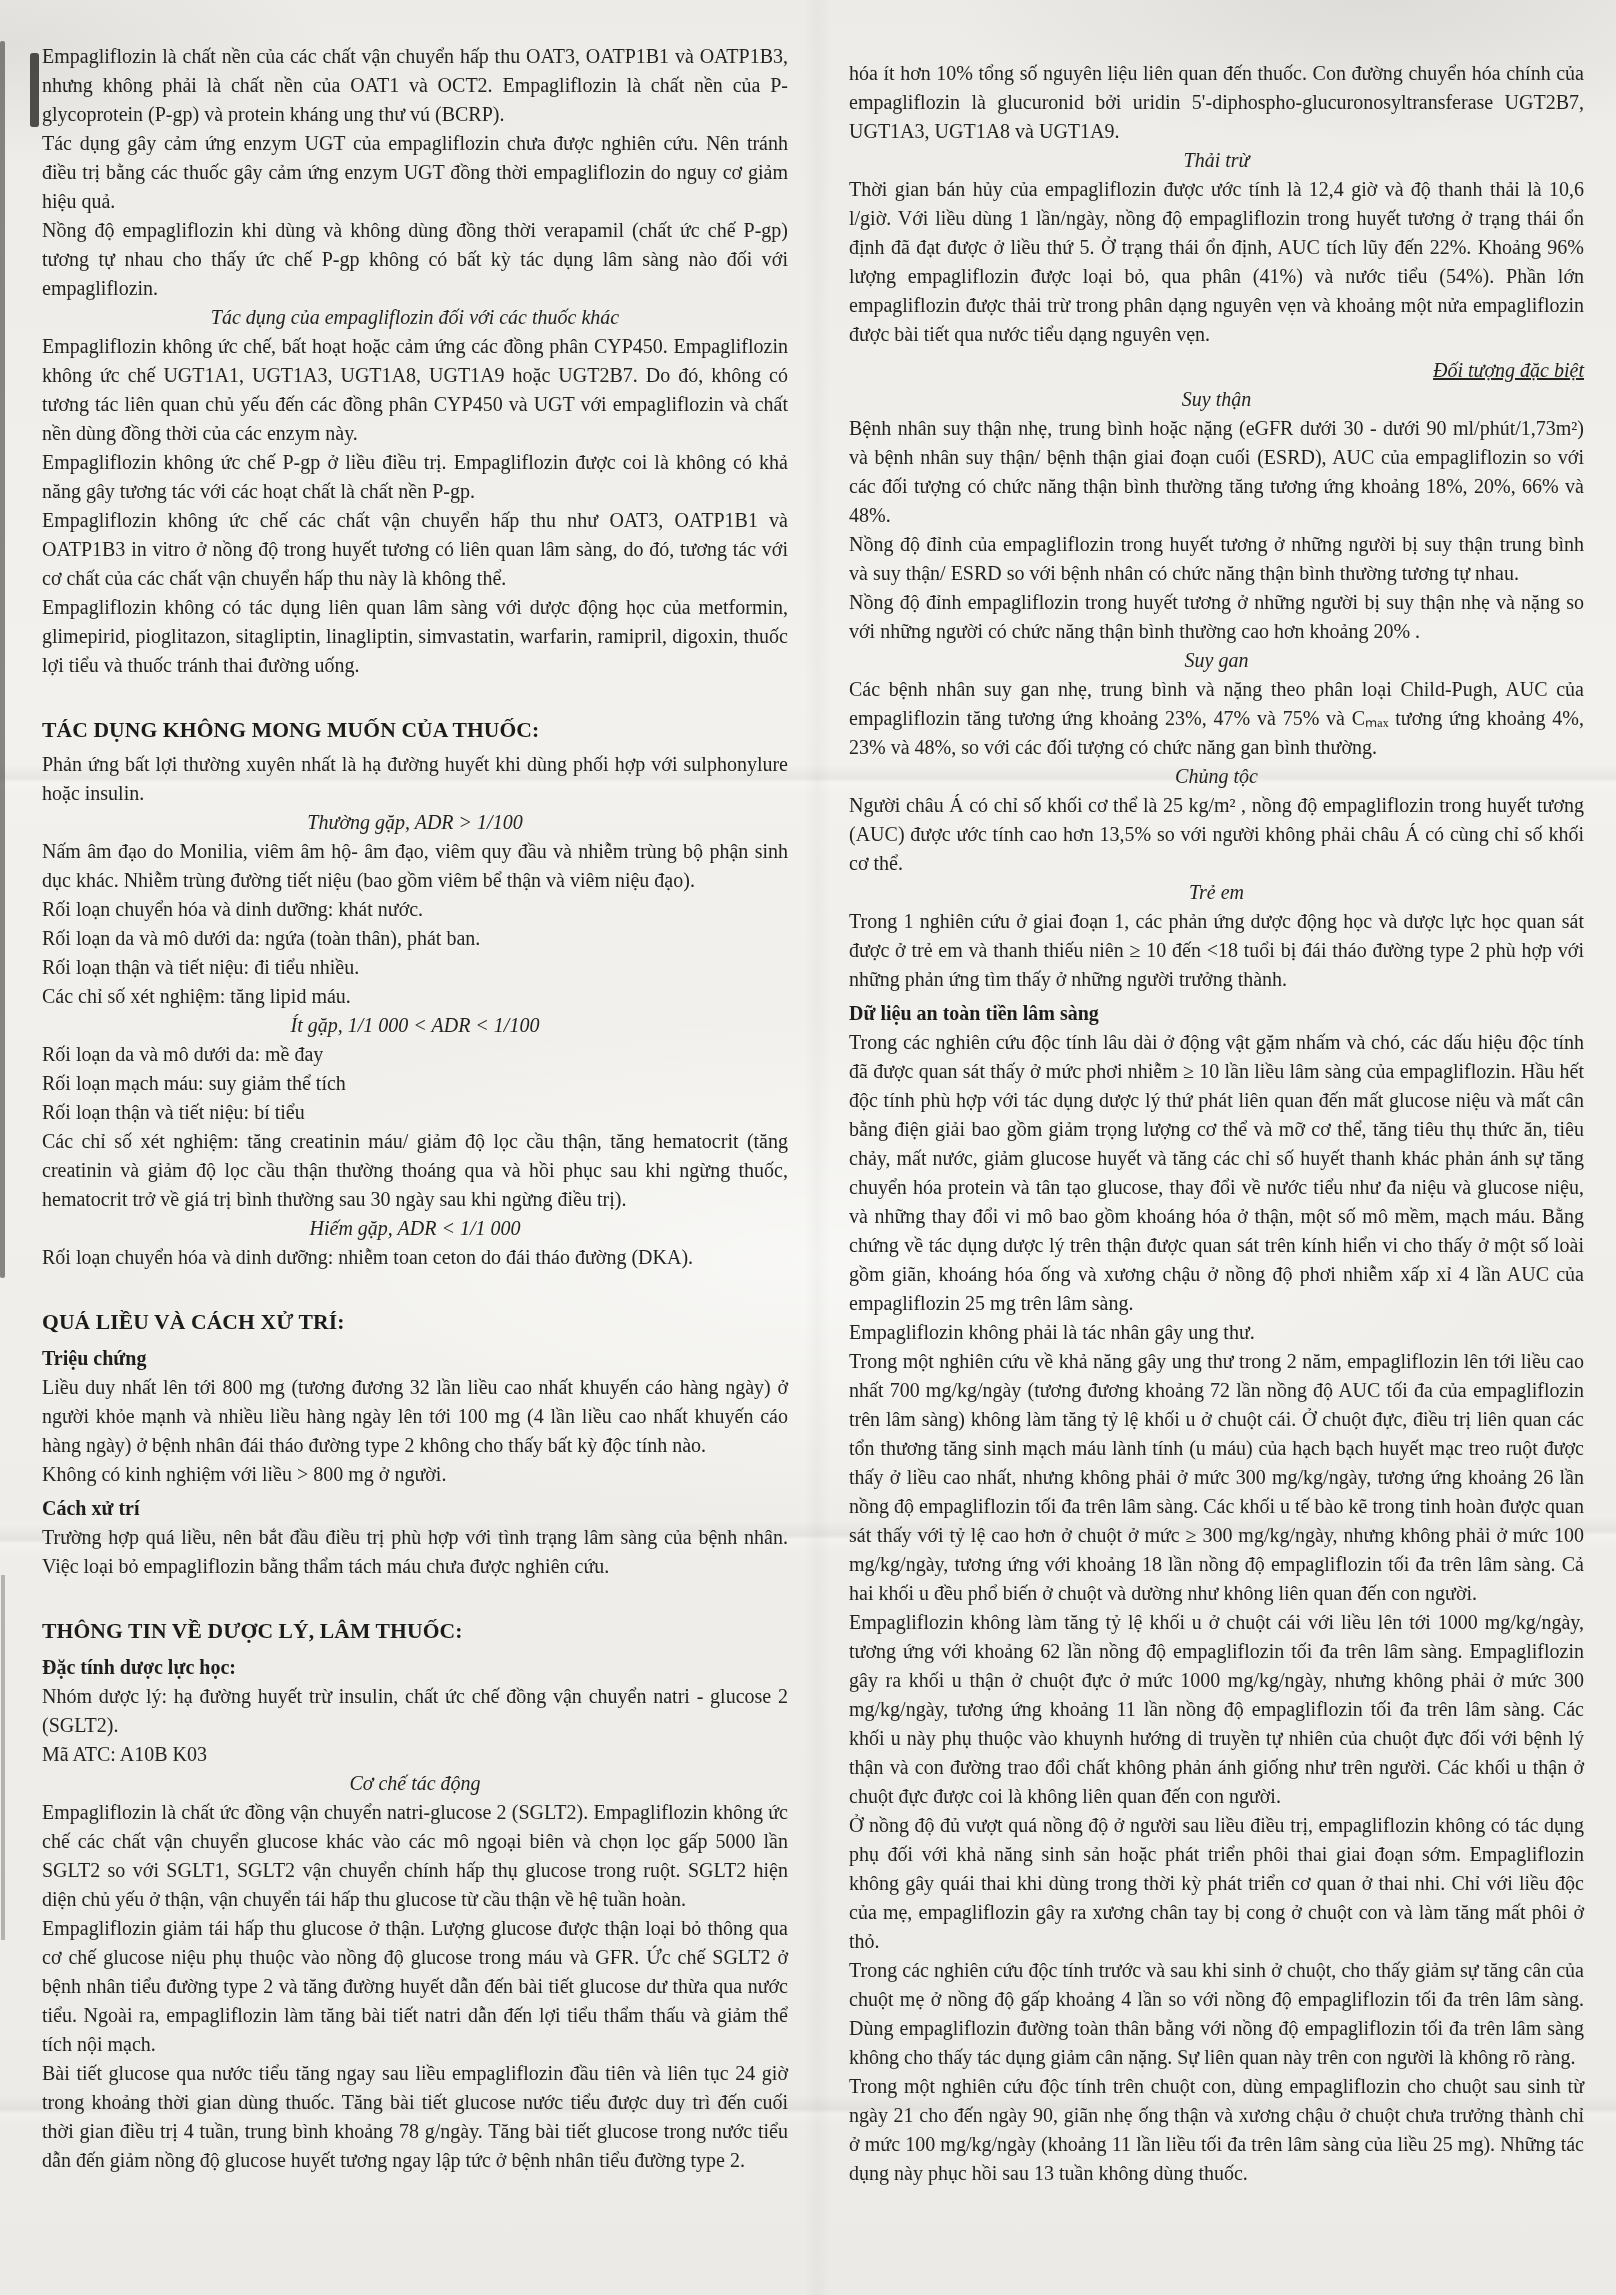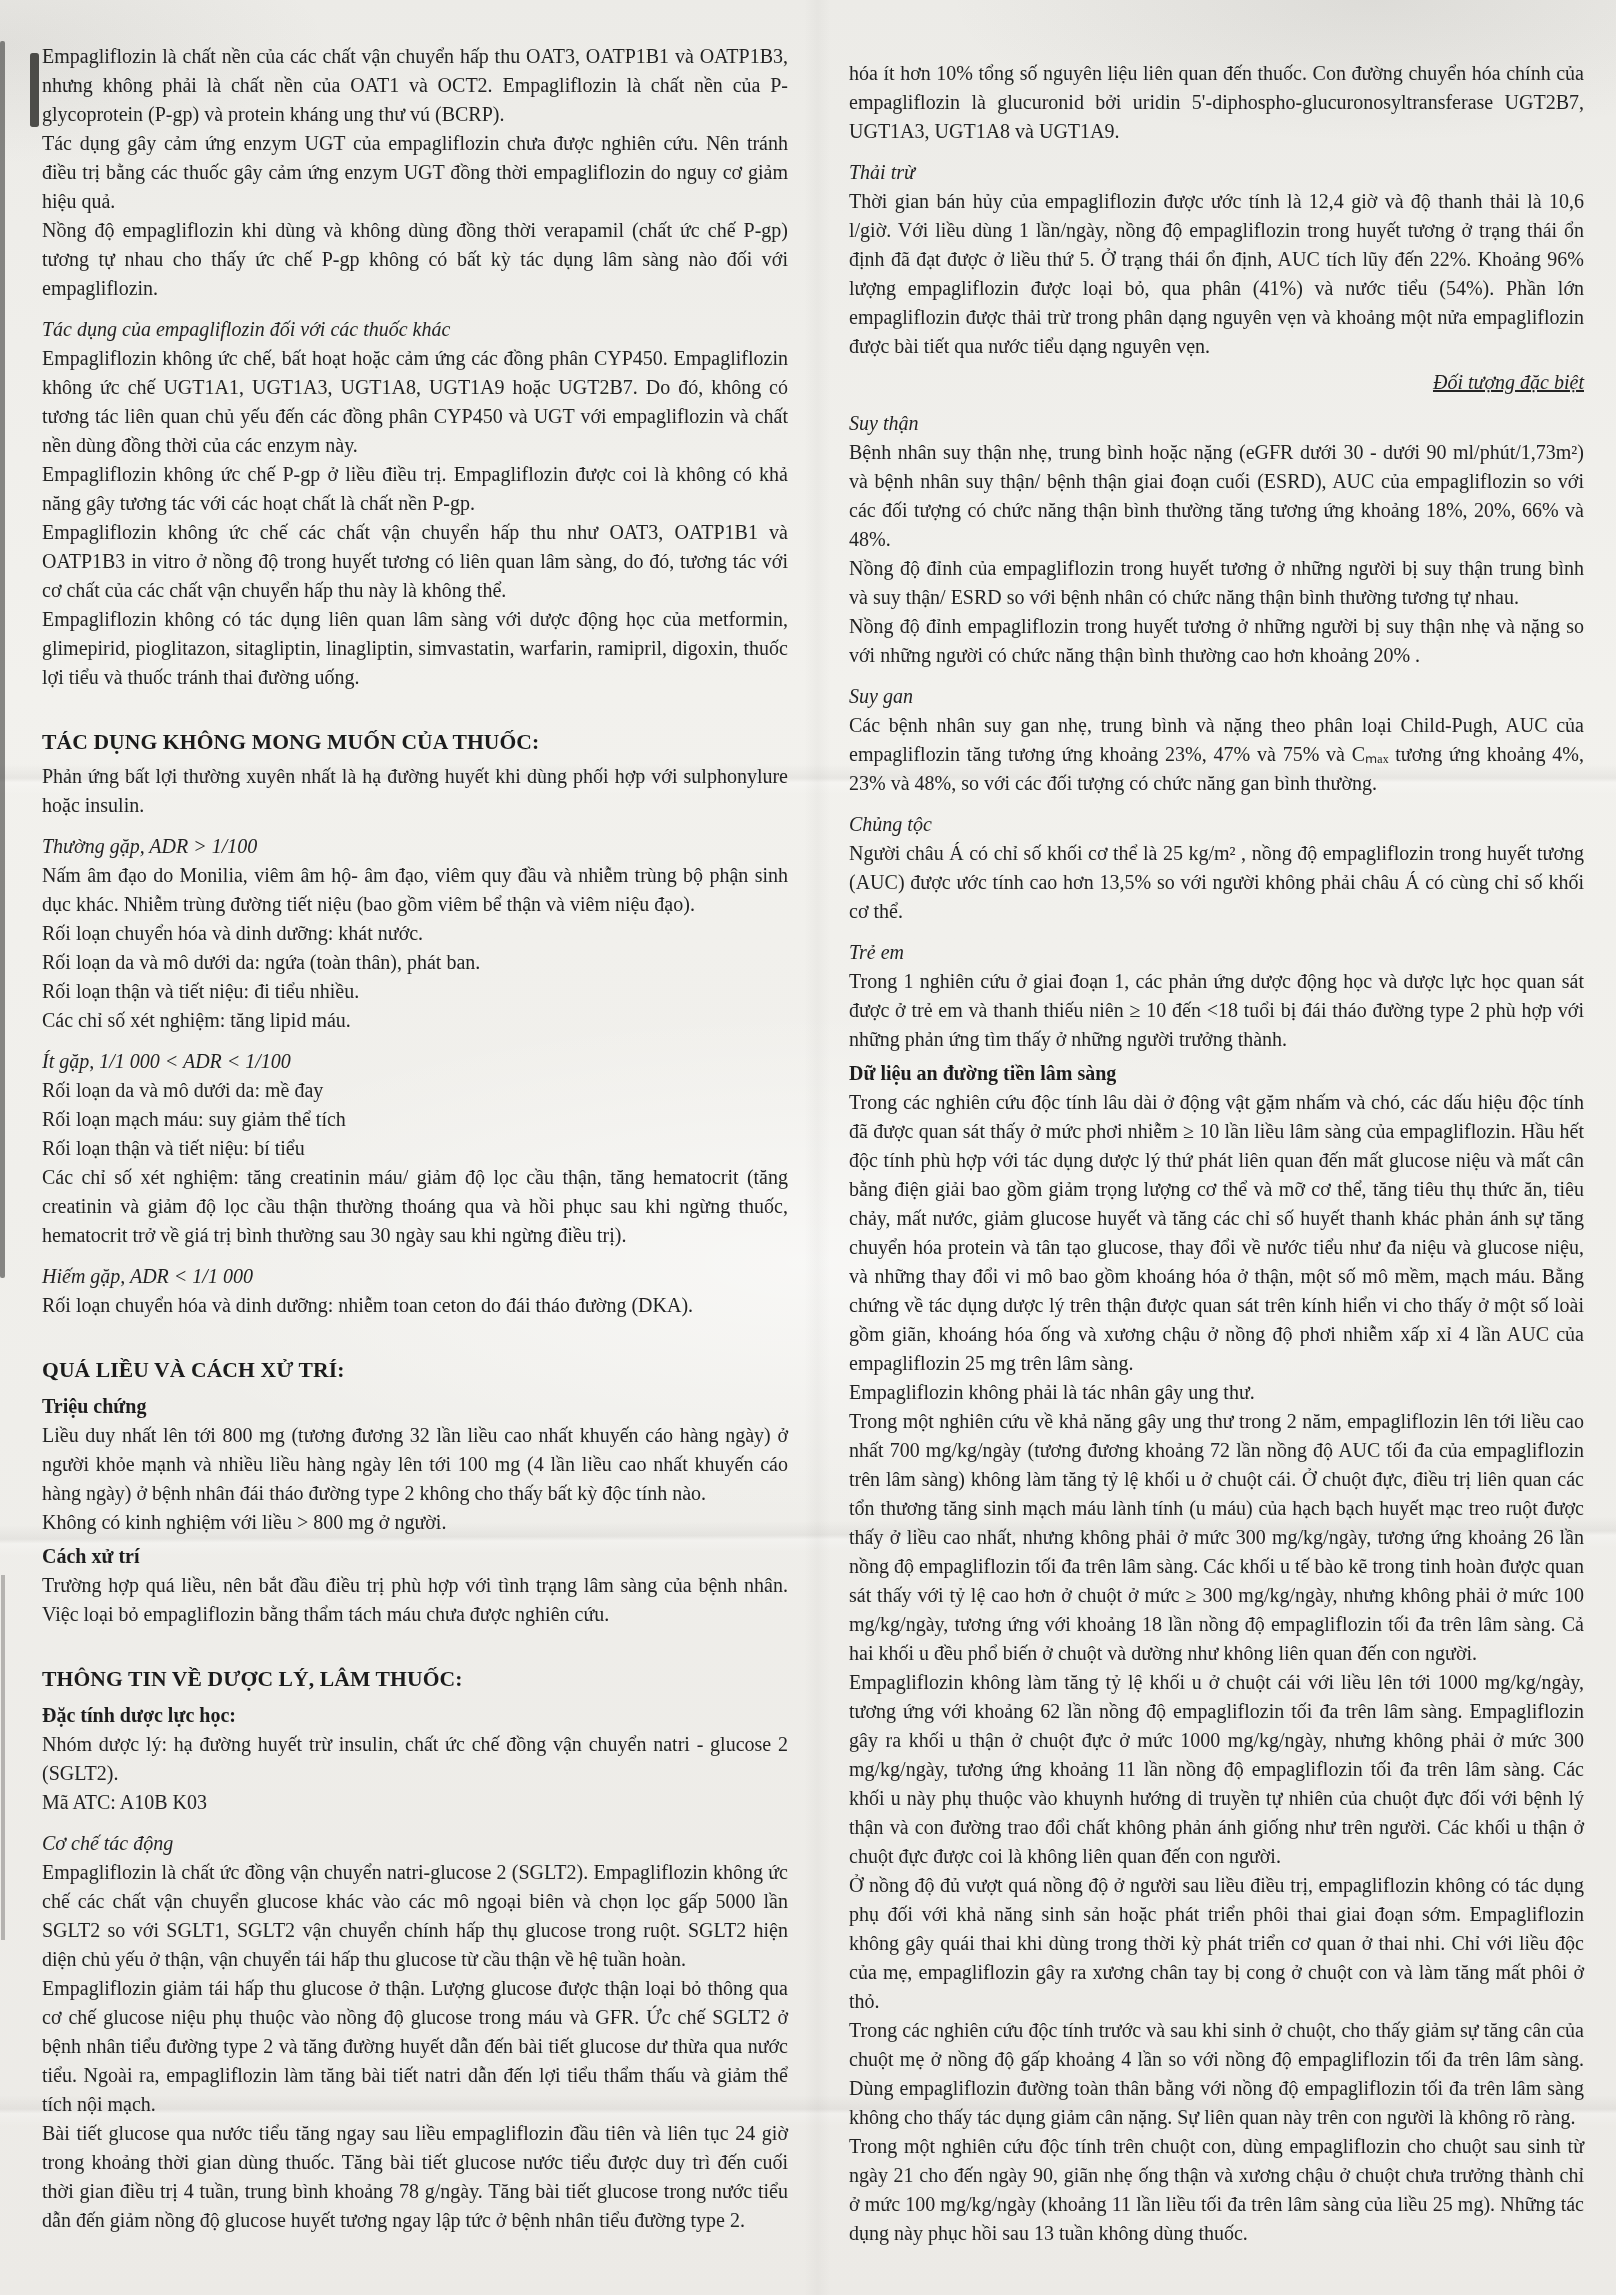--- a/index.html
+++ b/index.html
@@ -30,21 +30,21 @@
   .edge-blob{position:absolute;left:30px;top:53px;width:8.8px;height:74px;background:#262522;opacity:.8;border-radius:2.7px;}
 
   .col{position:absolute;font-size:20px;line-height:1.45;}
   .col-left{left:42px;top:42px;width:746px;}
   .col-right{left:849px;top:59px;width:735px;}
 
   .blk{margin:0;text-align:justify;text-justify:inter-word;}
   .blk.h{font-weight:bold;font-size:21.6px;margin-top:30px;margin-bottom:4px;text-align:left;letter-spacing:0.1px;color:#1b1b1b;}
   .blk.h:first-child{margin-top:0;}
   .blk.b{font-weight:bold;margin-top:5.4px;text-align:left;color:#1d1d1d;}
-  .blk.i{font-style:italic;margin-top:12px;text-align:left;}
+  .blk.i{font-style:italic;margin-top:0;text-align:center;}
   .blk.iu{font-style:italic;text-decoration:underline;margin-top:6.8px;text-align:right;}
   .col-left .blk.h{margin-top:35px;}
 </style>
 </head>
 <body>
 
 <div class="page">
   <div class="crease c1"></div>
   <div class="crease c2"></div>
   <div class="crease c3"></div>
@@ -102,21 +102,21 @@
       <div class="blk i">Suy thận</div>
       <div class="blk p">Bệnh nhân suy thận nhẹ, trung bình hoặc nặng (eGFR dưới 30 - dưới 90 ml/phút/1,73m²) và bệnh nhân suy thận/ bệnh thận giai đoạn cuối (ESRD), AUC của empagliflozin so với các đối tượng có chức năng thận bình thường tăng tương ứng khoảng 18%, 20%, 66% và 48%.</div>
       <div class="blk p">Nồng độ đỉnh của empagliflozin trong huyết tương ở những người bị suy thận trung bình và suy thận/ ESRD so với bệnh nhân có chức năng thận bình thường tương tự nhau.</div>
       <div class="blk p">Nồng độ đỉnh empagliflozin trong huyết tương ở những người bị suy thận nhẹ và nặng so với những người có chức năng thận bình thường cao hơn khoảng 20% .</div>
       <div class="blk i">Suy gan</div>
       <div class="blk p">Các bệnh nhân suy gan nhẹ, trung bình và nặng theo phân loại Child-Pugh, AUC của empagliflozin tăng tương ứng khoảng 23%, 47% và 75% và Cₘₐₓ tương ứng khoảng 4%, 23% và 48%, so với các đối tượng có chức năng gan bình thường.</div>
       <div class="blk i">Chủng tộc</div>
       <div class="blk p">Người châu Á có chỉ số khối cơ thể là 25 kg/m² , nồng độ empagliflozin trong huyết tương (AUC) được ước tính cao hơn 13,5% so với người không phải châu Á có cùng chỉ số khối cơ thể.</div>
       <div class="blk i">Trẻ em</div>
       <div class="blk p">Trong 1 nghiên cứu ở giai đoạn 1, các phản ứng dược động học và dược lực học quan sát được ở trẻ em và thanh thiếu niên ≥ 10 đến &lt;18 tuổi bị đái tháo đường type 2 phù hợp với những phản ứng tìm thấy ở những người trưởng thành.</div>
-      <div class="blk b">Dữ liệu an đường tiền lâm sàng</div>
+      <div class="blk b">Dữ liệu an toàn tiền lâm sàng</div>
       <div class="blk p">Trong các nghiên cứu độc tính lâu dài ở động vật gặm nhấm và chó, các dấu hiệu độc tính đã được quan sát thấy ở mức phơi nhiễm ≥ 10 lần liều lâm sàng của empagliflozin. Hầu hết độc tính phù hợp với tác dụng dược lý thứ phát liên quan đến mất glucose niệu và mất cân bằng điện giải bao gồm giảm trọng lượng cơ thể và mỡ cơ thể, tăng tiêu thụ thức ăn, tiêu chảy, mất nước, giảm glucose huyết và tăng các chỉ số huyết thanh khác phản ánh sự tăng chuyển hóa protein và tân tạo glucose, thay đổi về nước tiểu như đa niệu và glucose niệu, và những thay đổi vi mô bao gồm khoáng hóa ở thận, một số mô mềm, mạch máu. Bằng chứng về tác dụng dược lý trên thận được quan sát trên kính hiển vi cho thấy ở một số loài gồm giãn, khoáng hóa ống và xương chậu ở nồng độ phơi nhiễm xấp xỉ 4 lần AUC của empagliflozin 25 mg trên lâm sàng.</div>
       <div class="blk p">Empagliflozin không phải là tác nhân gây ung thư.</div>
       <div class="blk p">Trong một nghiên cứu về khả năng gây ung thư trong 2 năm, empagliflozin lên tới liều cao nhất 700 mg/kg/ngày (tương đương khoảng 72 lần nồng độ AUC tối đa của empagliflozin trên lâm sàng) không làm tăng tỷ lệ khối u ở chuột cái. Ở chuột đực, điều trị liên quan các tổn thương tăng sinh mạch máu lành tính (u máu) của hạch bạch huyết mạc treo ruột được thấy ở liều cao nhất, nhưng không phải ở mức 300 mg/kg/ngày, tương ứng khoảng 26 lần nồng độ empagliflozin tối đa trên lâm sàng. Các khối u tế bào kẽ trong tinh hoàn được quan sát thấy với tỷ lệ cao hơn ở chuột ở mức ≥ 300 mg/kg/ngày, nhưng không phải ở mức 100 mg/kg/ngày, tương ứng với khoảng 18 lần nồng độ empagliflozin tối đa trên lâm sàng. Cả hai khối u đều phổ biến ở chuột và dường như không liên quan đến con người.</div>
       <div class="blk p">Empagliflozin không làm tăng tỷ lệ khối u ở chuột cái với liều lên tới 1000 mg/kg/ngày, tương ứng với khoảng 62 lần nồng độ empagliflozin tối đa trên lâm sàng. Empagliflozin gây ra khối u thận ở chuột đực ở mức 1000 mg/kg/ngày, nhưng không phải ở mức 300 mg/kg/ngày, tương ứng khoảng 11 lần nồng độ empagliflozin tối đa trên lâm sàng. Các khối u này phụ thuộc vào khuynh hướng di truyền tự nhiên của chuột đực đối với bệnh lý thận và con đường trao đổi chất không phản ánh giống như trên người. Các khối u thận ở chuột đực được coi là không liên quan đến con người.</div>
       <div class="blk p">Ở nồng độ đủ vượt quá nồng độ ở người sau liều điều trị, empagliflozin không có tác dụng phụ đối với khả năng sinh sản hoặc phát triển phôi thai giai đoạn sớm. Empagliflozin không gây quái thai khi dùng trong thời kỳ phát triển cơ quan ở thai nhi. Chỉ với liều độc của mẹ, empagliflozin gây ra xương chân tay bị cong ở chuột con và làm tăng mất phôi ở thỏ.</div>
       <div class="blk p">Trong các nghiên cứu độc tính trước và sau khi sinh ở chuột, cho thấy giảm sự tăng cân của chuột mẹ ở nồng độ gấp khoảng 4 lần so với nồng độ empagliflozin tối đa trên lâm sàng. Dùng empagliflozin đường toàn thân bằng với nồng độ empagliflozin tối đa trên lâm sàng không cho thấy tác dụng giảm cân nặng. Sự liên quan này trên con người là không rõ ràng.</div>
       <div class="blk p">Trong một nghiên cứu độc tính trên chuột con, dùng empagliflozin cho chuột sau sinh từ ngày 21 cho đến ngày 90, giãn nhẹ ống thận và xương chậu ở chuột chưa trưởng thành chỉ ở mức 100 mg/kg/ngày (khoảng 11 lần liều tối đa trên lâm sàng của liều 25 mg). Những tác dụng này phục hồi sau 13 tuần không dùng thuốc.</div>
 
 </div>
 </div>

